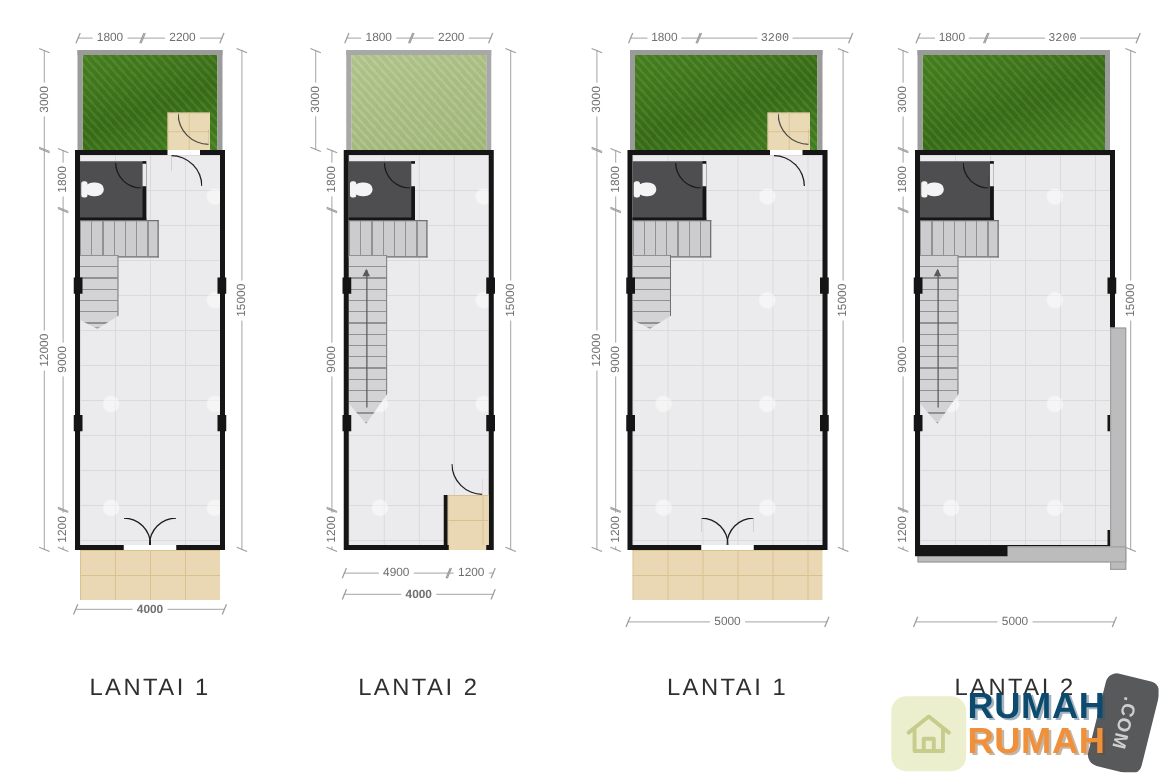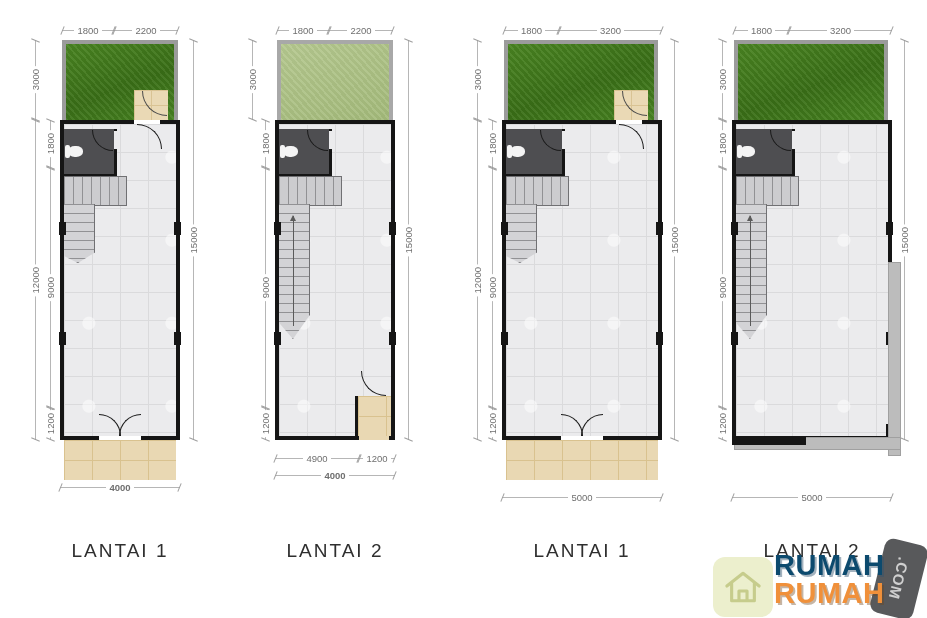--- a/index.html
+++ b/index.html
@@ -60,21 +60,21 @@
   .plan2 .o1 { left:10px; }
   .plan2 .bdim { top:458px; }
   .plan2 .bi1 { left:38px;  top:441px; width:84px; }
   .plan2 .bi2 { left:122px; top:441px; width:36px; }
 
   
   .g-w .garden { left:42px; top:28px; width:154px; height:80px; }
   .g-w .house  { left:40px; top:108px; width:160px; height:320px; }
   .g-w .porch  { left:44px; top:428px; width:152px; height:40px; }
   .g-w .t1 { left:42px; top:13px; width:55px; }
-  .g-w .t2 { left:97px; top:13px; width:103px; }
+  .g-w .t2 { left:97px; top:13px; width:122px;font-family:Liberation Mono, monospace; }
   .g-w .o1 { left:10px; top:28px;  height:80px; }
   .g-w .o2 { left:10px; top:108px; height:320px; }
   .g-w .s1 { left:25px; top:108px; height:48px; }
   .g-w .s2 { left:25px; top:156px; height:240px; }
   .g-w .s3 { left:25px; top:396px; height:32px; }
   .g-w .rdim { left:207px; top:28px; height:400px; }
   .g-w .bdim { left:40px; top:480px; width:160px; }
   .plan4 .o1 { left:25px; }
 
   

